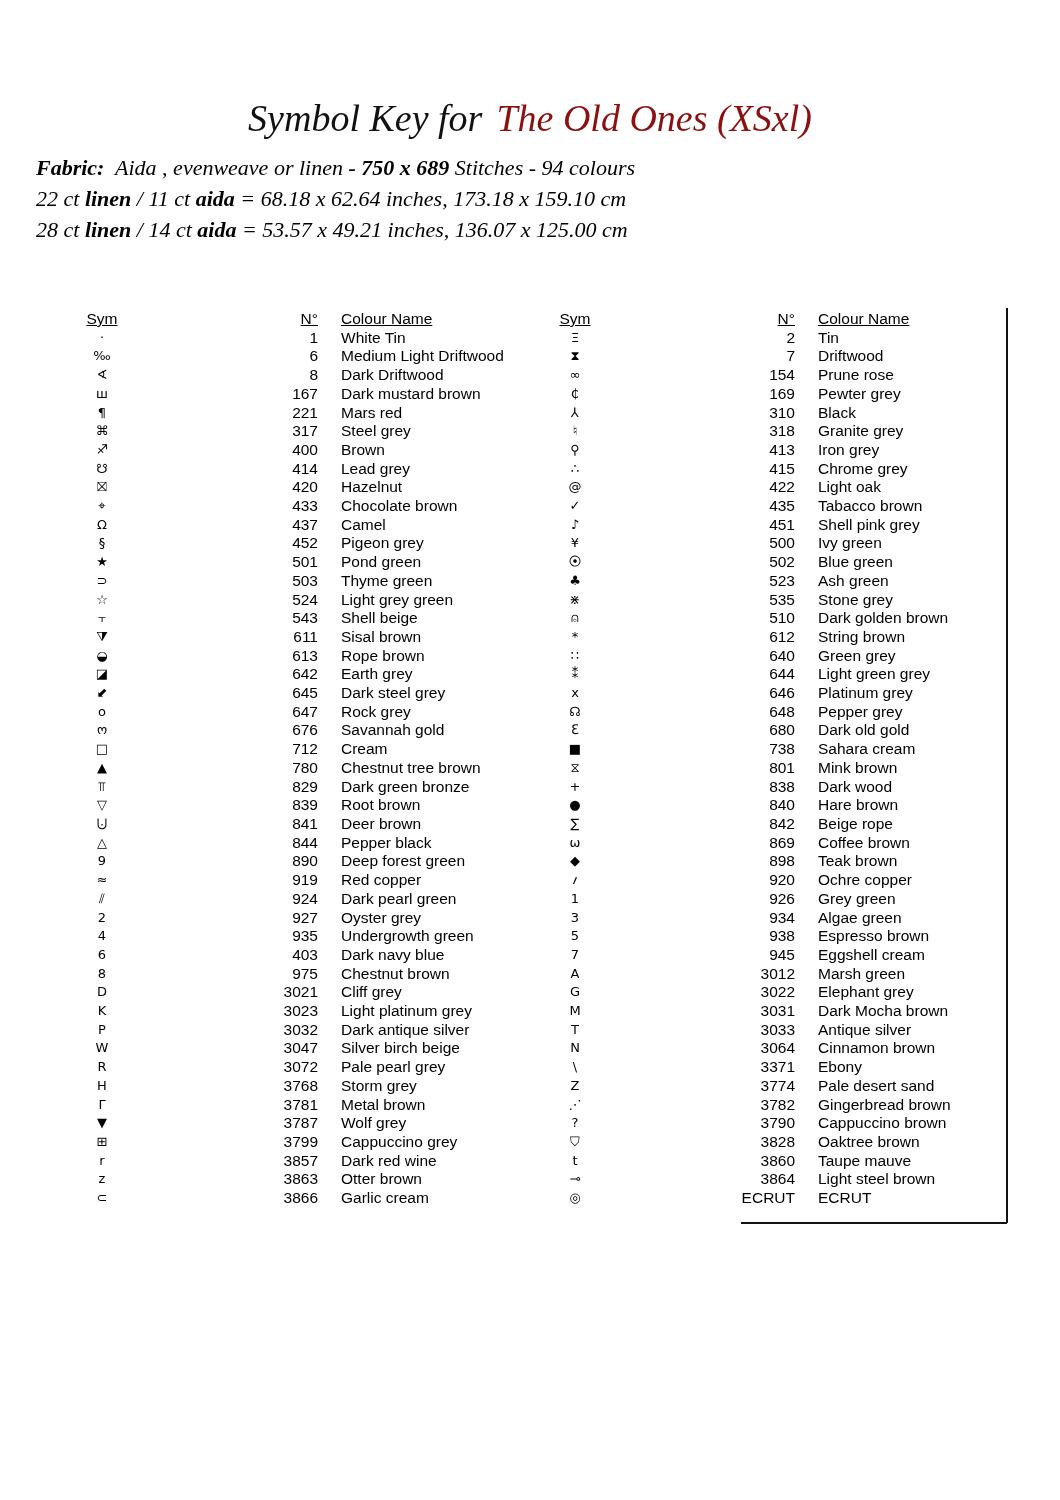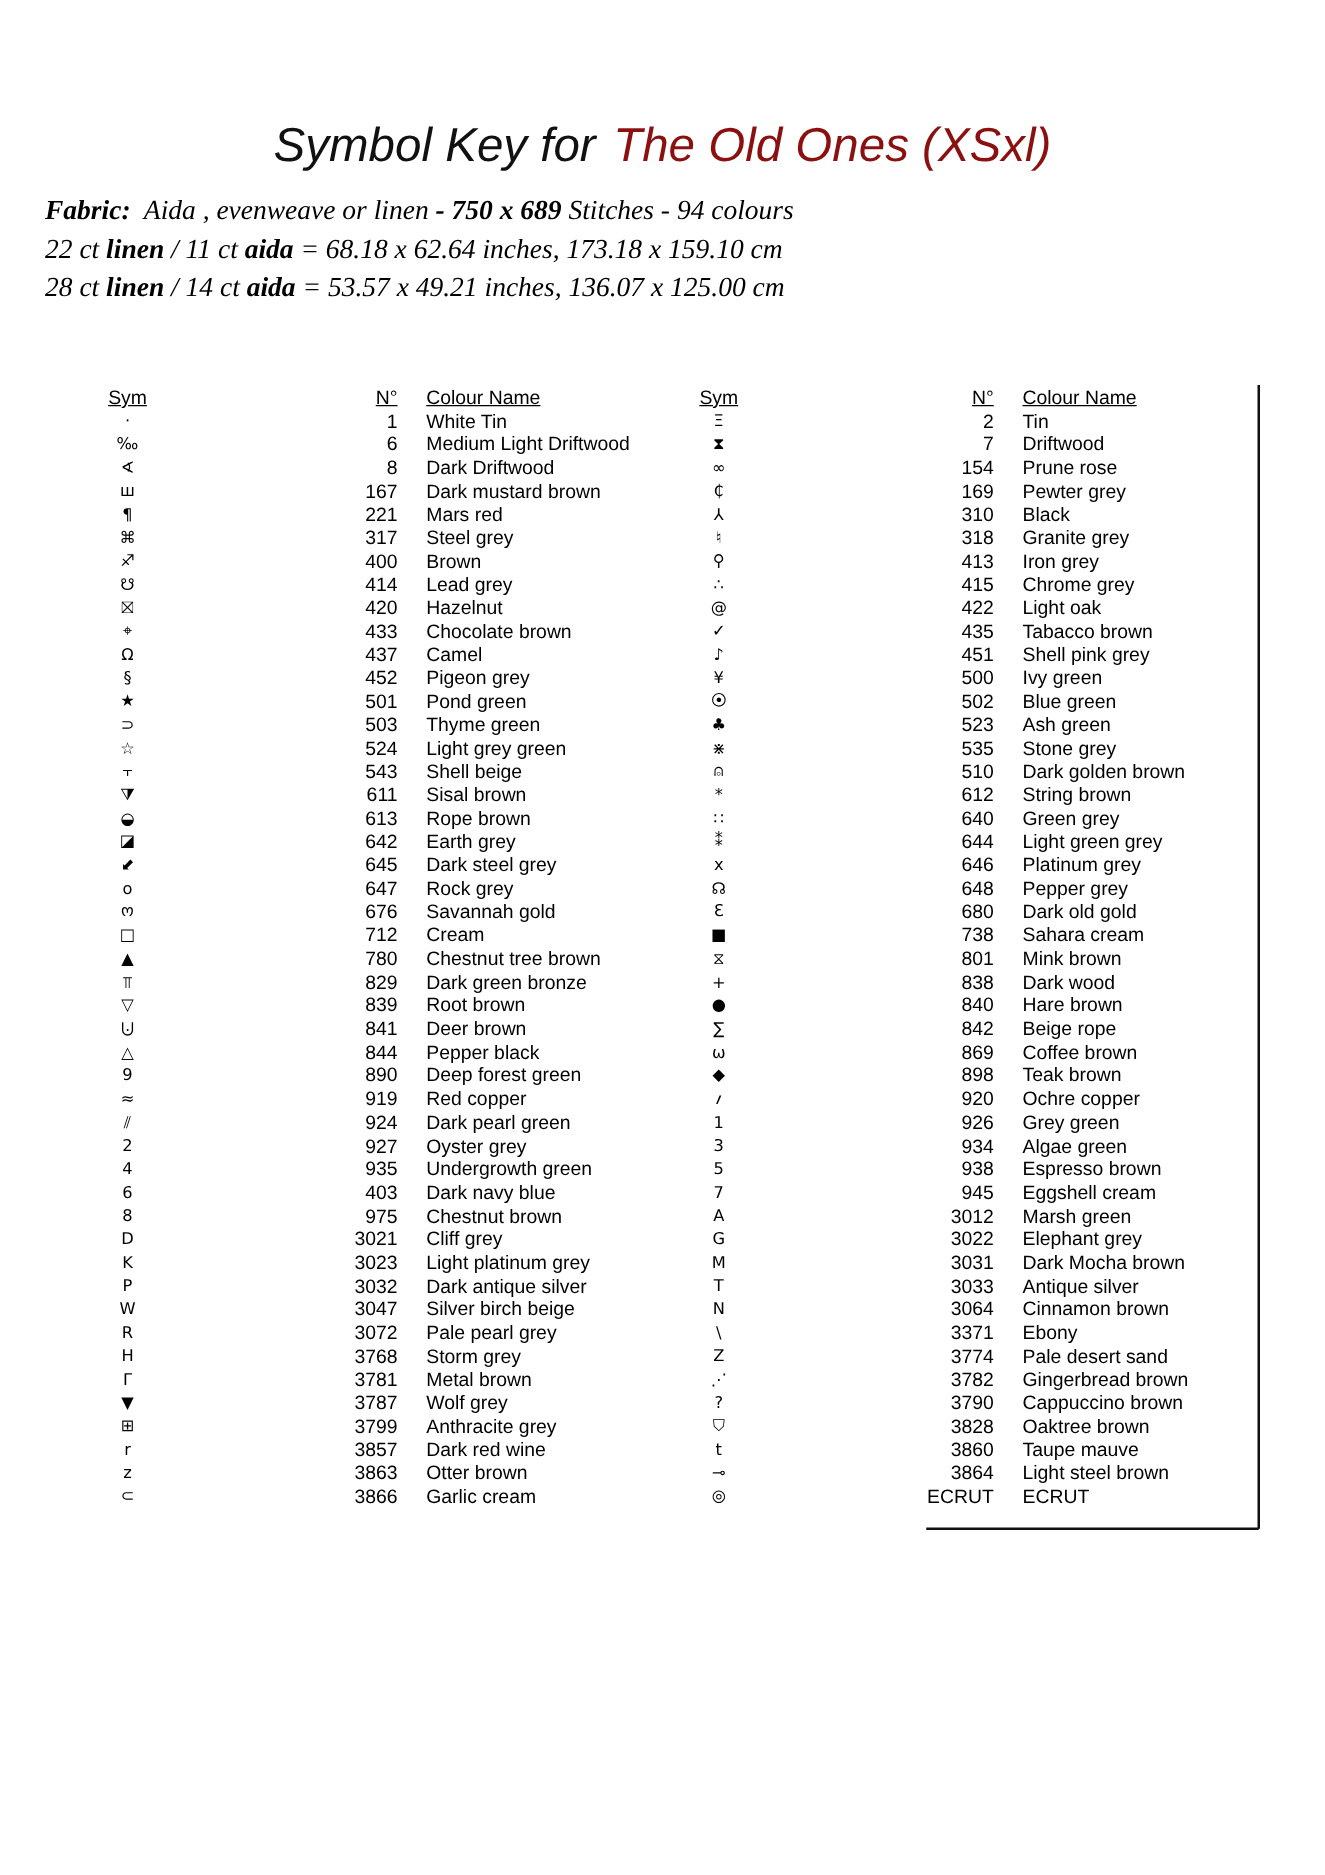--- a/index.html
+++ b/index.html
@@ -1,19 +1,19 @@
 <!DOCTYPE html>
 <html><head>
   <meta charset="utf-8">
   <style>
     html, body { margin: 0; padding: 0; background: #ffffff; }
     body { width: 1060px; height: 1500px; position: relative; overflow: hidden; color: #000; }
     .title {
       position: absolute; left: 0; top: 96px; width: 1060px; text-align: center;
-      font-family: Liberation Sans, sans-serif; font-style: italic; font-size: 38px; letter-spacing: 0px;
+      font-family: Liberation Serif, serif; font-style: italic; font-size: 38px; letter-spacing: 0px;
     }
     .title .lead { color: #111; }
     .title .name { color: #8b1010; margin-left: 14px; }
     .info {
       position: absolute; left: 36px; top: 152px;
       font-family: "Liberation Serif", serif; font-style: italic; font-size: 22px; line-height: 31px;
     }
     .info .line { white-space: nowrap; }
     .info b { font-weight: bold; }
     .info .label { font-weight: bold; }
@@ -274,21 +274,21 @@
         <td class="col-name">Metal brown</td>
       </tr>
       <tr>
         <td class="col-sym sym-glyph">▼</td>
         <td class="col-num">3787</td>
         <td class="col-name">Wolf grey</td>
       </tr>
       <tr>
         <td class="col-sym sym-glyph">⊞</td>
         <td class="col-num">3799</td>
-        <td class="col-name">Anthracite grey</td>
+        <td class="col-name">Cappuccino grey</td>
       </tr>
       <tr>
         <td class="col-sym sym-glyph">r</td>
         <td class="col-num">3857</td>
         <td class="col-name">Dark red wine</td>
       </tr>
       <tr>
         <td class="col-sym sym-glyph">z</td>
         <td class="col-num">3863</td>
         <td class="col-name">Otter brown</td>

